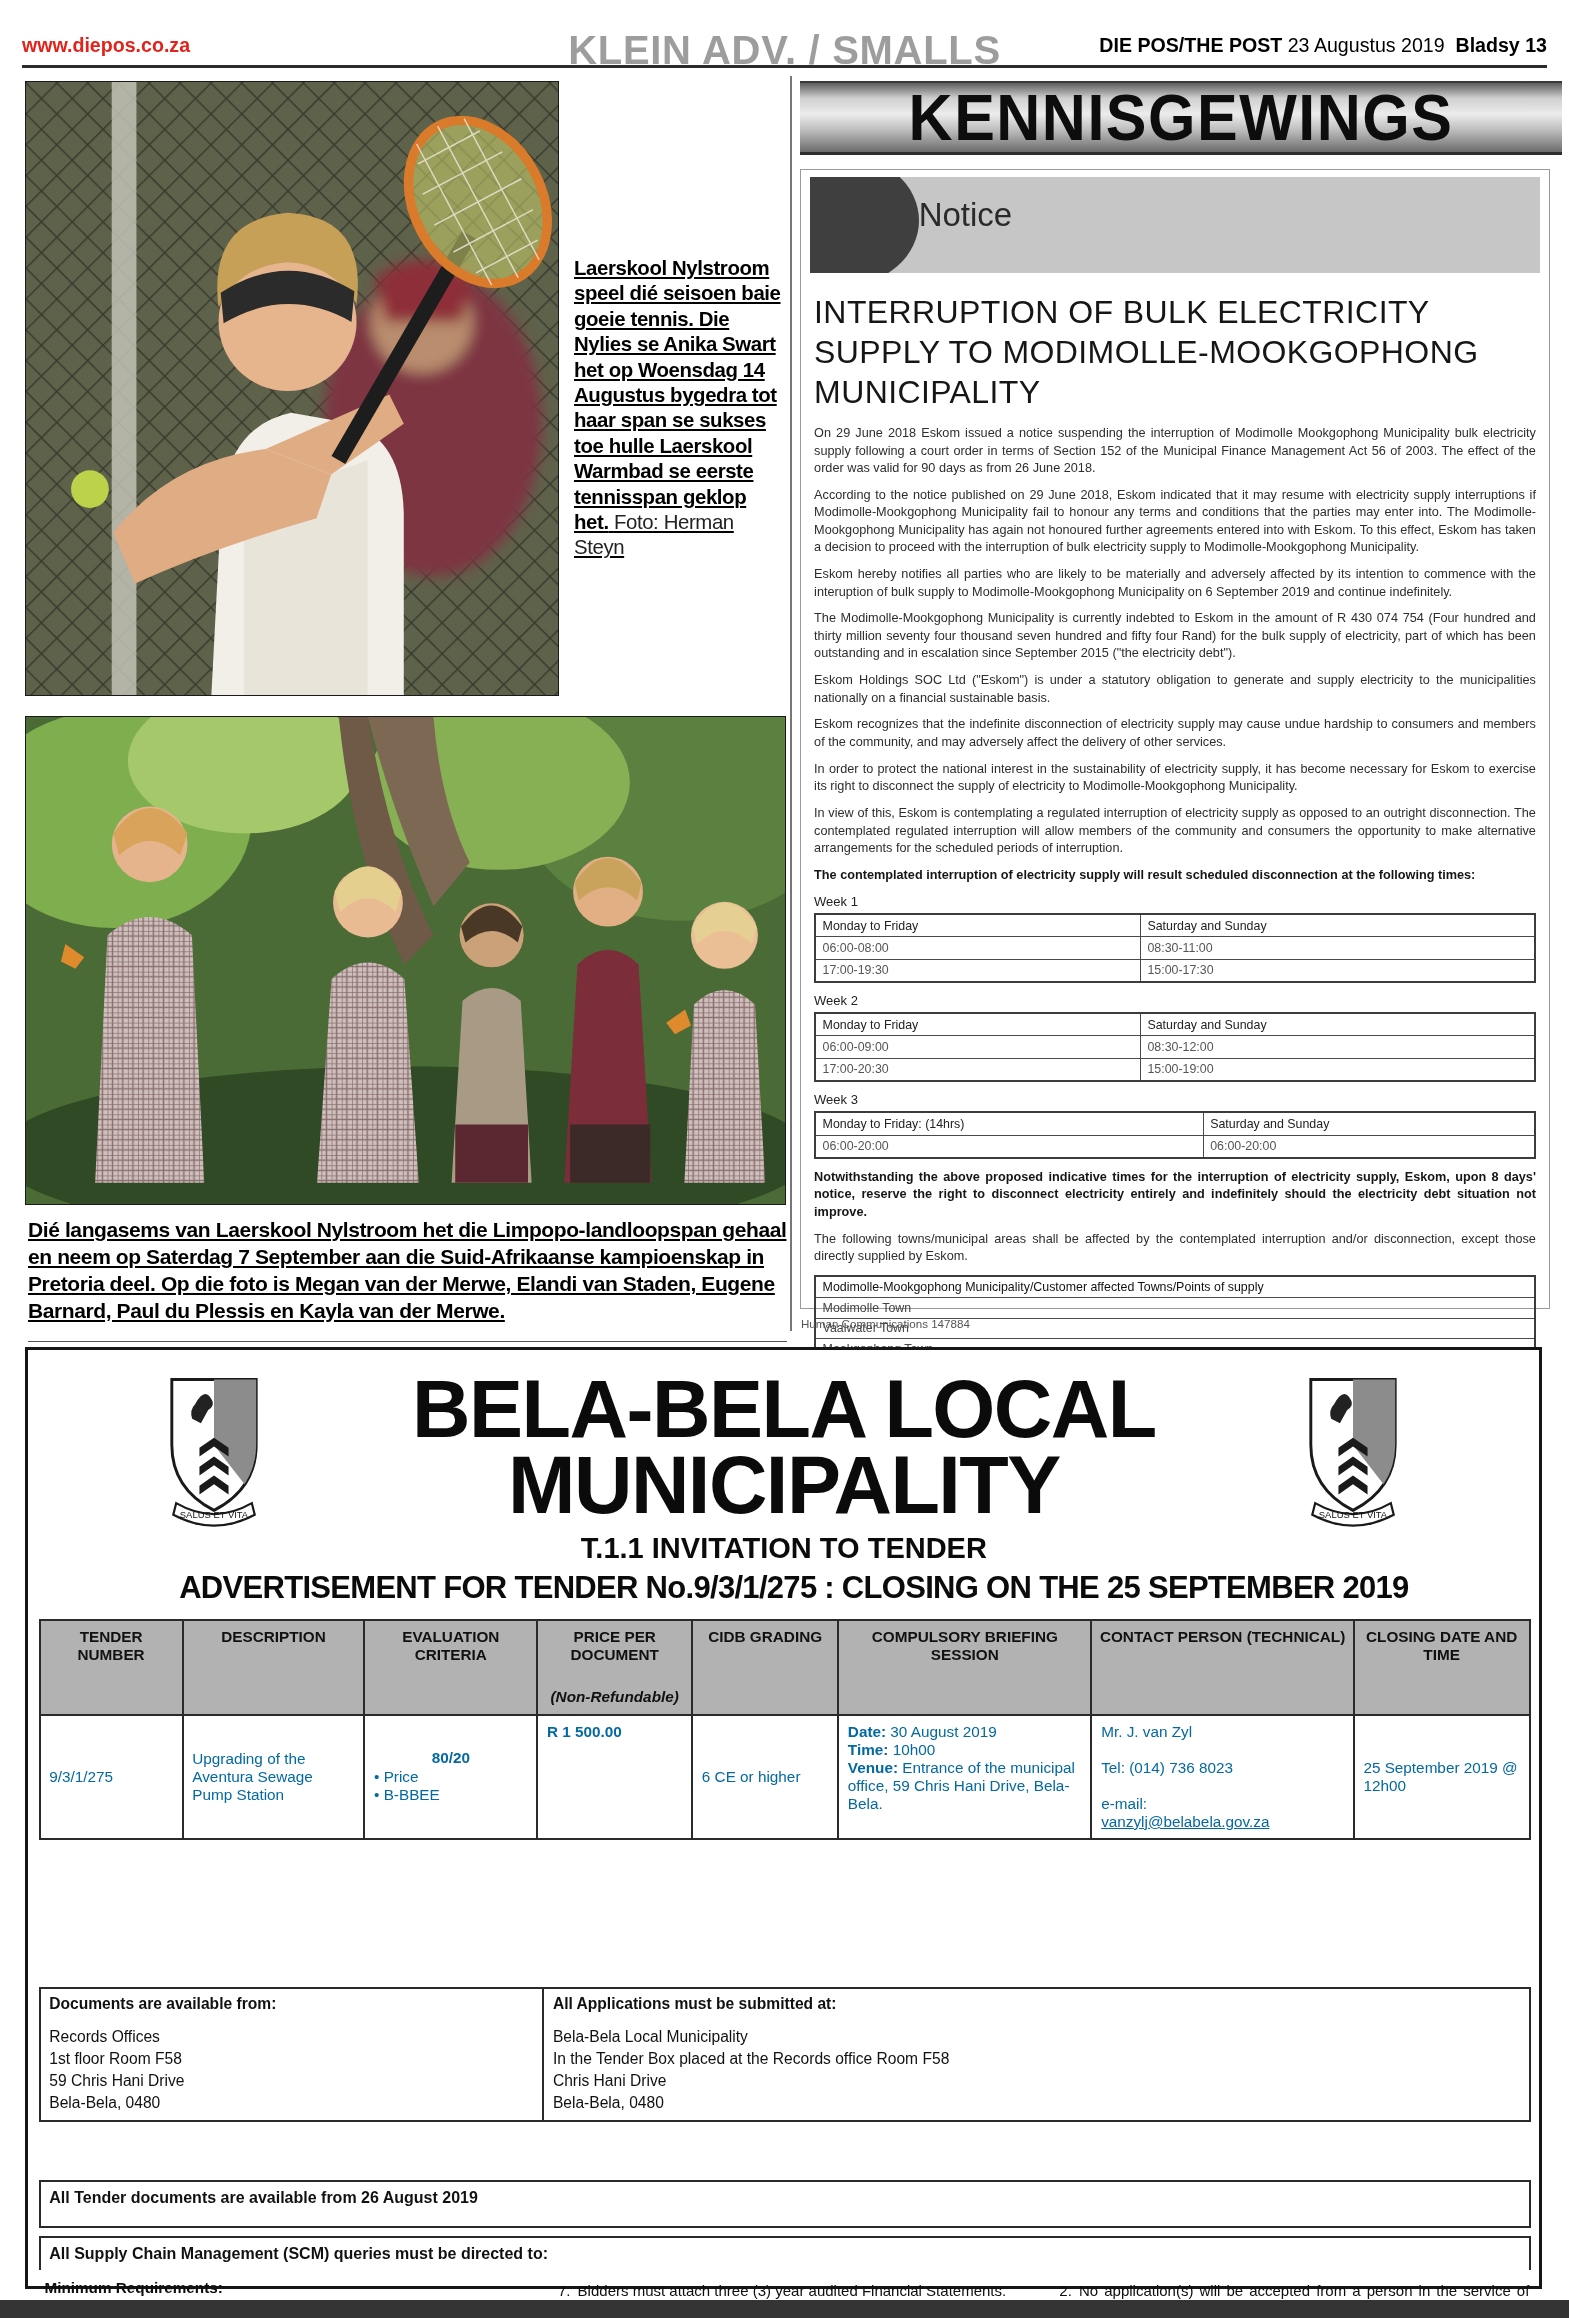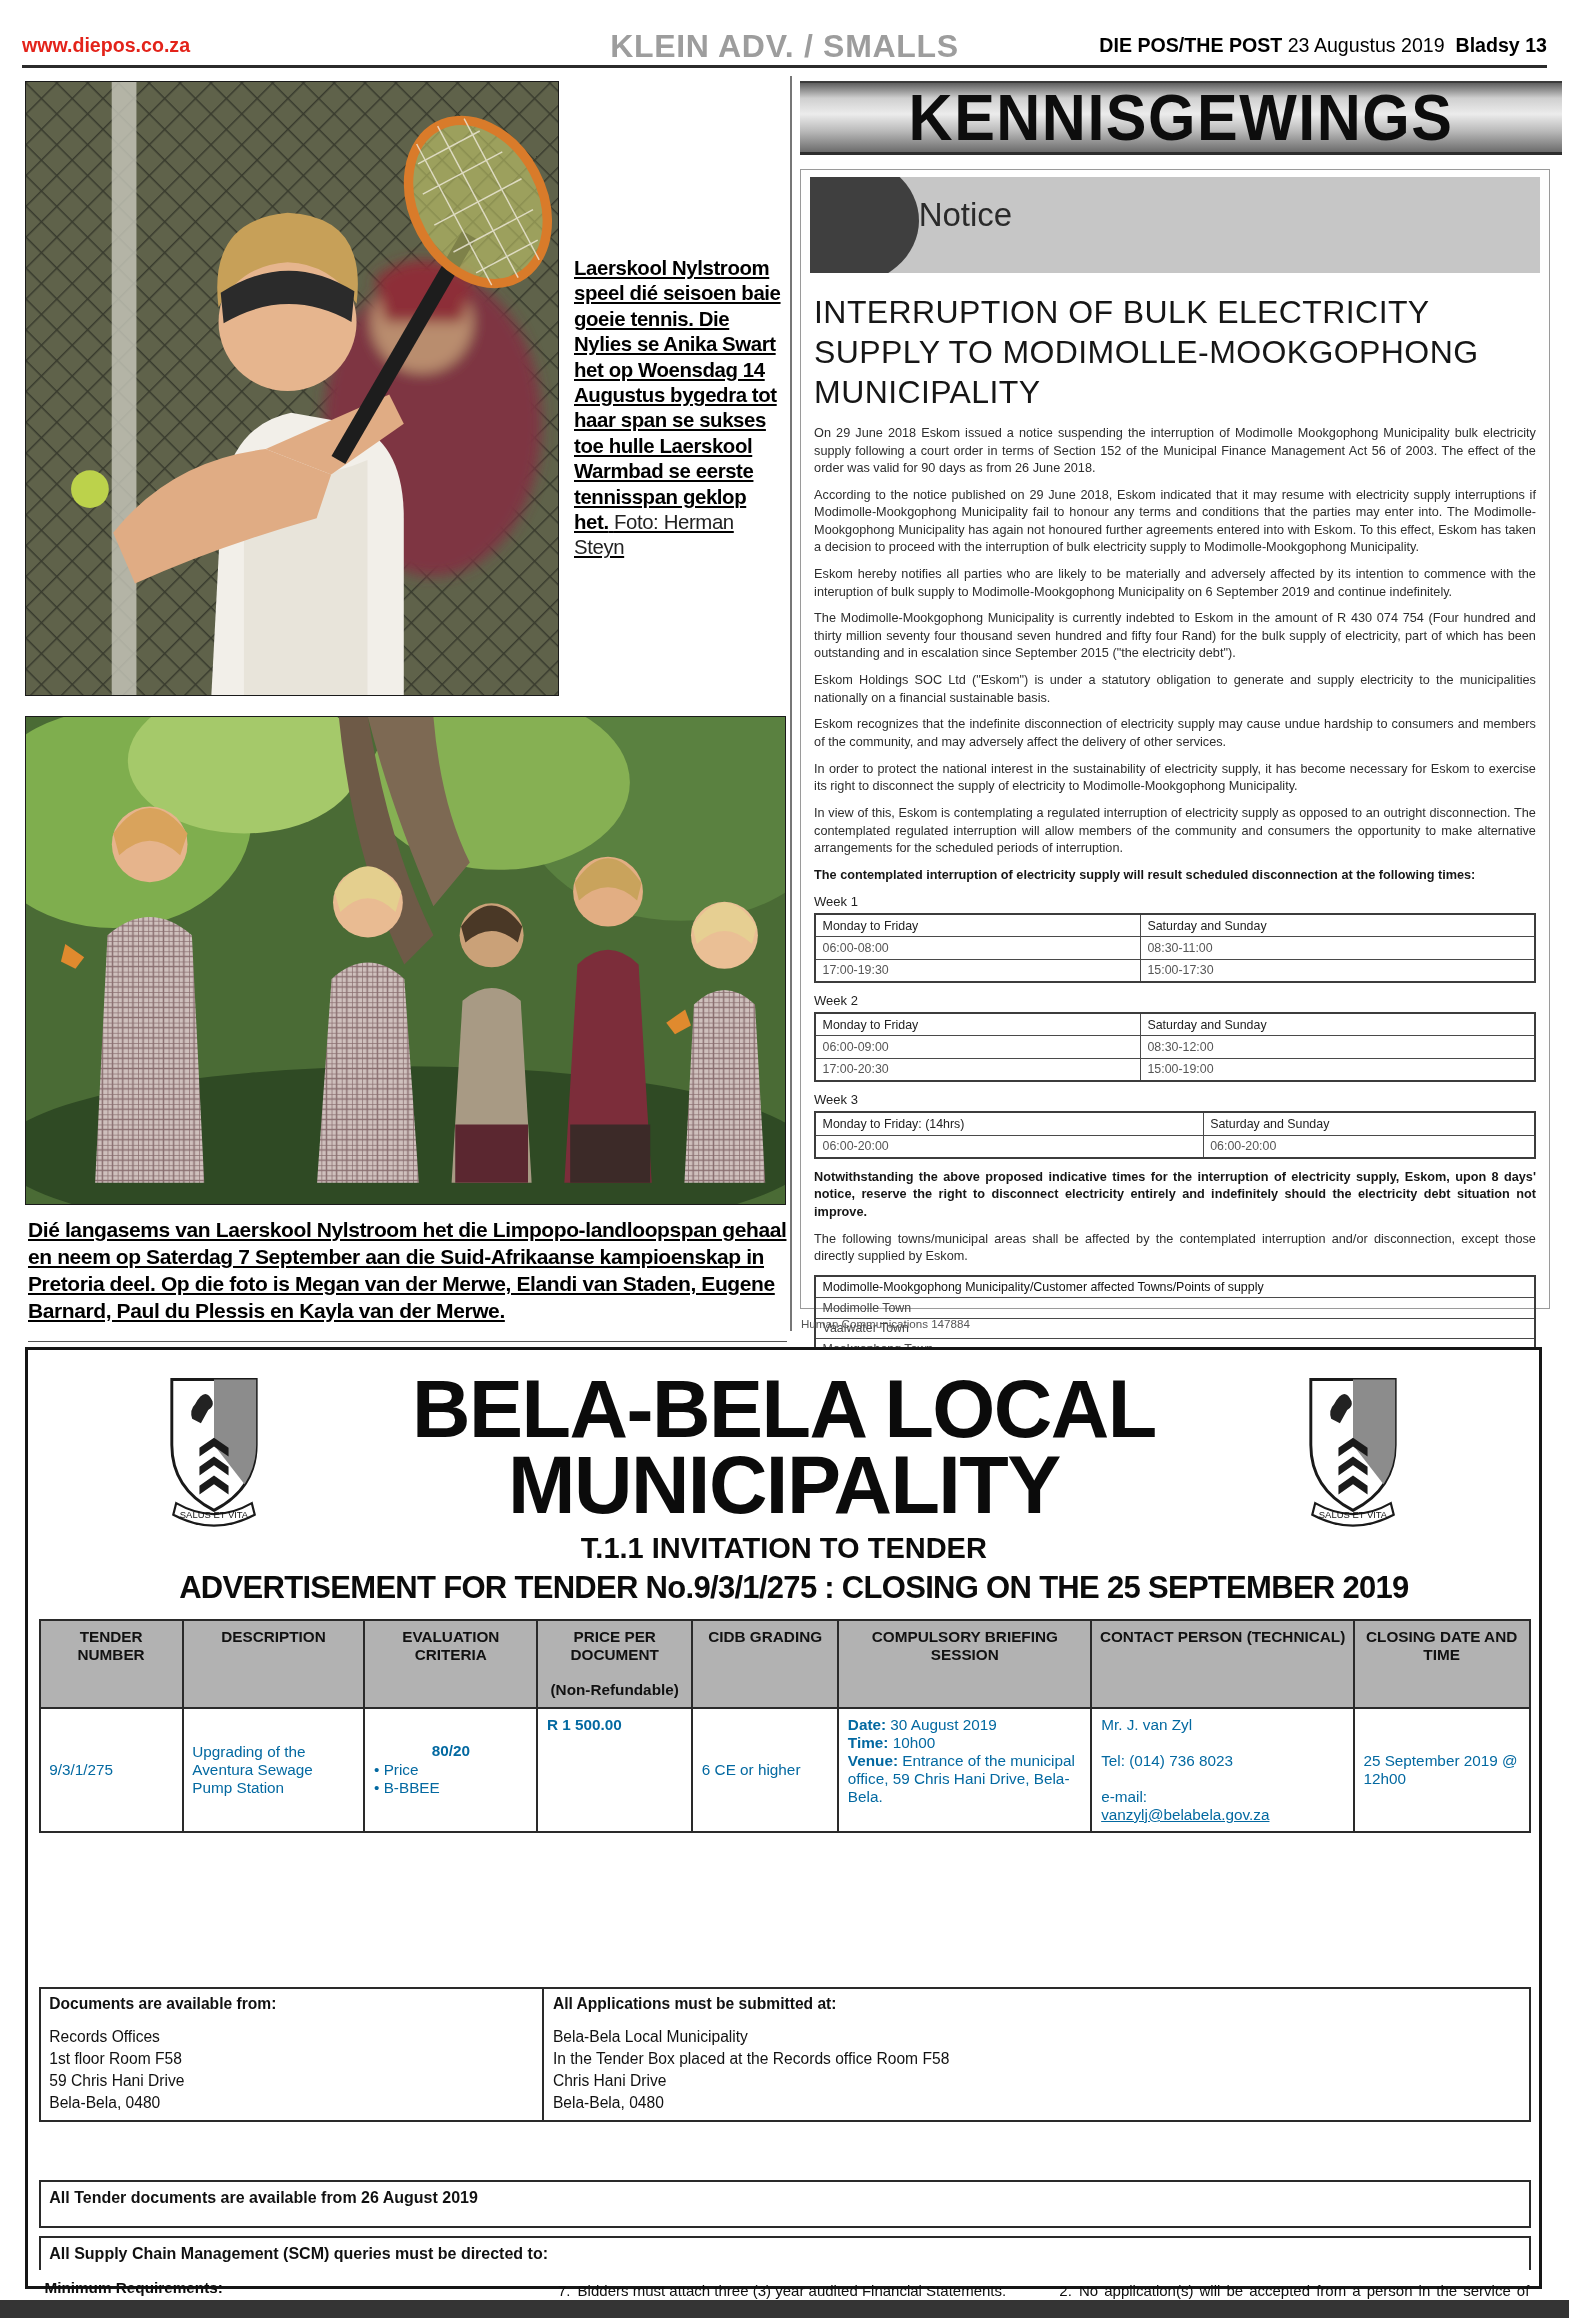--- a/index.html
+++ b/index.html
@@ -3,21 +3,21 @@
 <meta charset="utf-8">
 <style>
   html,body{margin:0;padding:0;background:#e9e9e9;}
   #page{position:relative;width:1569px;height:2319px;background:#ffffff;
         font-family:"Liberation Sans",sans-serif;color:#111;overflow:hidden;}
   [data-interactable]{box-sizing:border-box;}
 
   
   .masthead{position:absolute;left:22px;top:28px;width:1525px;height:33px;}
   .m-url{position:absolute;left:0;top:5.8px;font-size:19.6px;font-weight:bold;color:#e3231a;}
-  .m-center{position:absolute;left:0;right:0;text-align:center;top:0;font-size:32px;font-weight:800;color:#9d9d9d;letter-spacing:0.7px;}
+  .m-center{position:absolute;left:0;right:0;text-align:center;top:0;font-size:40px;font-weight:800;color:#9d9d9d;letter-spacing:0.7px;}
   .m-right{position:absolute;right:0;top:5.8px;font-size:19.6px;color:#000;}
   .m-right b{font-weight:800;}
   .m-rule{position:absolute;left:22px;top:65px;width:1525px;height:2.9px;background:#2b2b2b;}
 
   
   .col-divider{position:absolute;left:790px;top:76px;width:1.5px;height:1255px;background:#777;}
   .photo-frame{position:absolute;border:1.5px solid #1a1a1a;background:#888;overflow:hidden;}
   #tennis-photo{left:25.4px;top:81px;width:534px;height:615px;}
   #group-photo{left:25.4px;top:716px;width:761px;height:489px;}
   .caption{position:absolute;font-weight:bold;color:#000;text-decoration:underline;}
@@ -73,21 +73,21 @@
   .crest.left{left:138px;} .crest.right{right:138px;}
   .ad-title{position:absolute;left:0;width:100%;text-align:center;font-weight:800;color:#0b0b0b;}
   #ad-title1{top:13px;font-size:81px;letter-spacing:-1.5px;}
   #ad-title2{top:89px;font-size:81px;letter-spacing:-1.5px;}
   #ad-sub1{top:182px;font-size:29px;letter-spacing:0;}
   #ad-sub2{top:220px;font-size:31px;letter-spacing:-0.7px;padding-left:20px;}
   table.tender{position:absolute;left:10.2px;top:269px;width:1492px;border-collapse:collapse;}
   table.tender th{background:#b2b2b2;border:2.2px solid #2a2a2a;font-size:15.3px;font-weight:800;
       padding:7.3px 4.4px;vertical-align:top;text-align:center;color:#111;}
   table.tender td{border:2.2px solid #2a2a2a;font-size:15.3px;padding:7.3px 8.7px;vertical-align:middle;background:#fff;color:#0369a1;}
-  table.tender .sub-note{display:block;margin-top:17px;font-weight:800;}
+  table.tender .sub-note{display:block;margin-top:24px;font-style:italic;font-weight:800;}
   .ev-head{font-weight:800;text-align:center;display:block;margin-bottom:1px;}
   .bullet-line{display:block;}
   .email{text-decoration:underline;}
   .briefing b{font-weight:800;}
   table.docs{position:absolute;left:10.2px;top:637px;width:1492px;border-collapse:collapse;}
   table.docs td{border:2.2px solid #2a2a2a;font-size:15.6px;padding:5.8px 8.7px;vertical-align:top;background:#fff;}
   .docs-label{font-weight:800;}
   .addr{font-weight:400;line-height:22px;margin-top:13px;}
   .band-note{position:absolute;left:10.2px;width:1492px;border:2.2px solid #2a2a2a;background:#fff;
       font-size:16px;font-weight:800;padding:6.5px 8.7px 19px 8.7px;}

